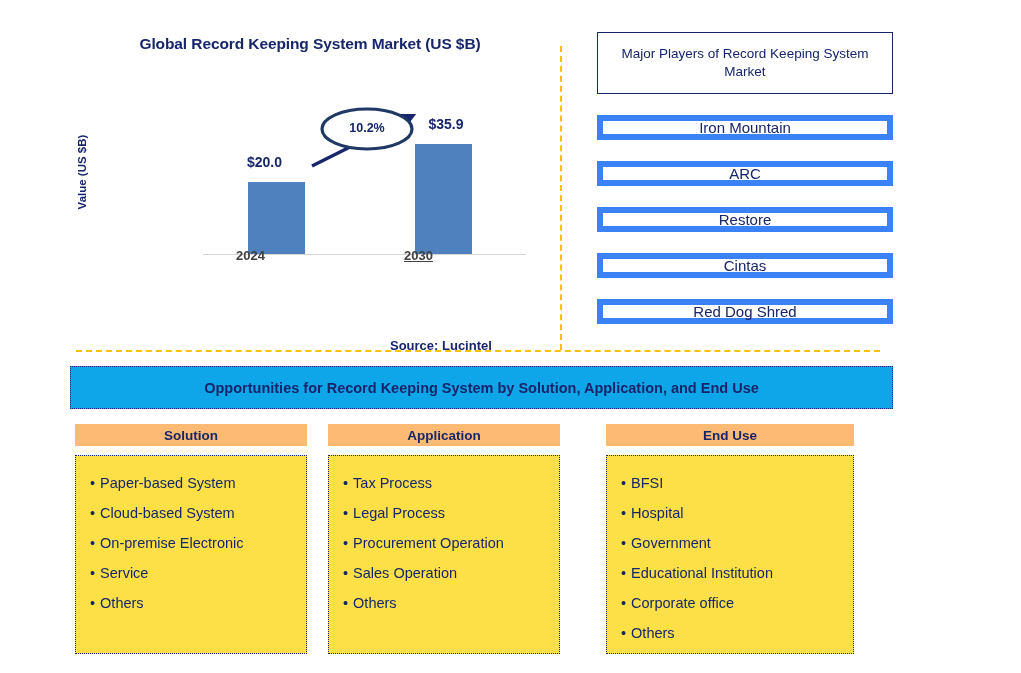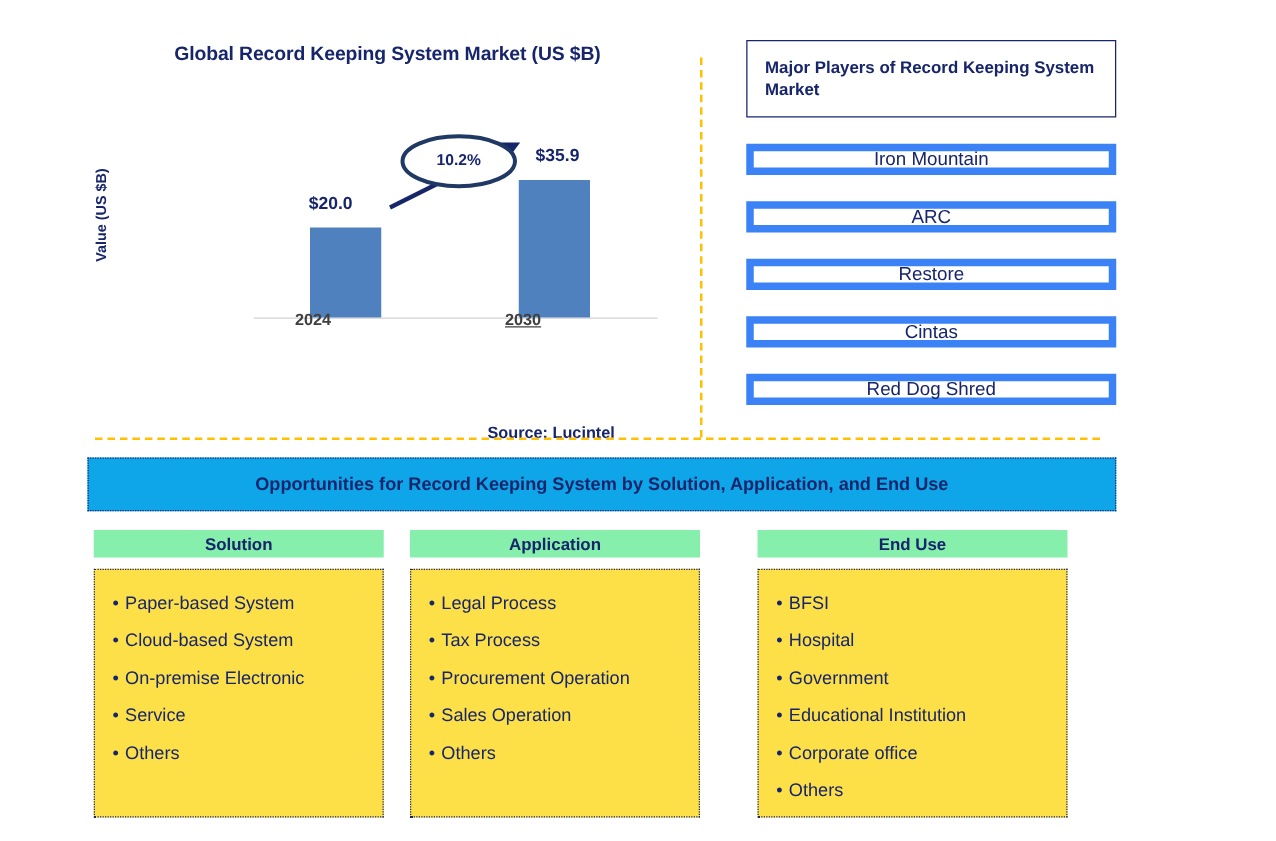--- a/index.html
+++ b/index.html
@@ -158,22 +158,23 @@
   }
   #players-header {
     box-sizing: border-box;
     width: 296px;
     height: 62px;
     border: 1.5px solid #17256B;
     background: #ffffff;
     display: flex;
     align-items: center;
     justify-content: center;
+    text-align: center;
     font-size: 13.5px;
-    font-weight: bold;
+    font-weight: normal;
     color: #17256B;
     line-height: 1.35;
     padding: 16px 14px;
   }
   .player-box {
     box-sizing: border-box;
     width: 296px;
     height: 25px;
     margin-top: 21px;
     border: 6px solid #3b82f6;
@@ -209,21 +210,21 @@
     top: 424px;
   }
   #col-solution    { left: 75px;  width: 232px; }
   #col-application { left: 328px; width: 232px; }
   #col-enduse      { left: 606px; width: 248px; }
 
   .col-header {
     box-sizing: border-box;
     width: 100%;
     height: 22px;
-    background: #86efac;
+    background: #fdba74;
     display: flex;
     align-items: center;
     justify-content: center;
     font-size: 13.5px;
     font-weight: bold;
     color: #17256B;
   }
   .col-body {
     box-sizing: border-box;
     width: 100%;
@@ -325,24 +326,24 @@
       <div class="col-item">
         <span class="bullet">•</span><span>Others</span>
       </div>
     </div>
   </div>
 
   <div class="category-col" id="col-application">
     <div class="col-header">Application</div>
     <div class="col-body">
       <div class="col-item">
+        <span class="bullet">•</span><span>Tax Process</span>
+      </div>
+      <div class="col-item">
         <span class="bullet">•</span><span>Legal Process</span>
-      </div>
-      <div class="col-item">
-        <span class="bullet">•</span><span>Tax Process</span>
       </div>
       <div class="col-item">
         <span class="bullet">•</span><span>Procurement Operation</span>
       </div>
       <div class="col-item">
         <span class="bullet">•</span><span>Sales Operation</span>
       </div>
       <div class="col-item">
         <span class="bullet">•</span><span>Others</span>
       </div>

